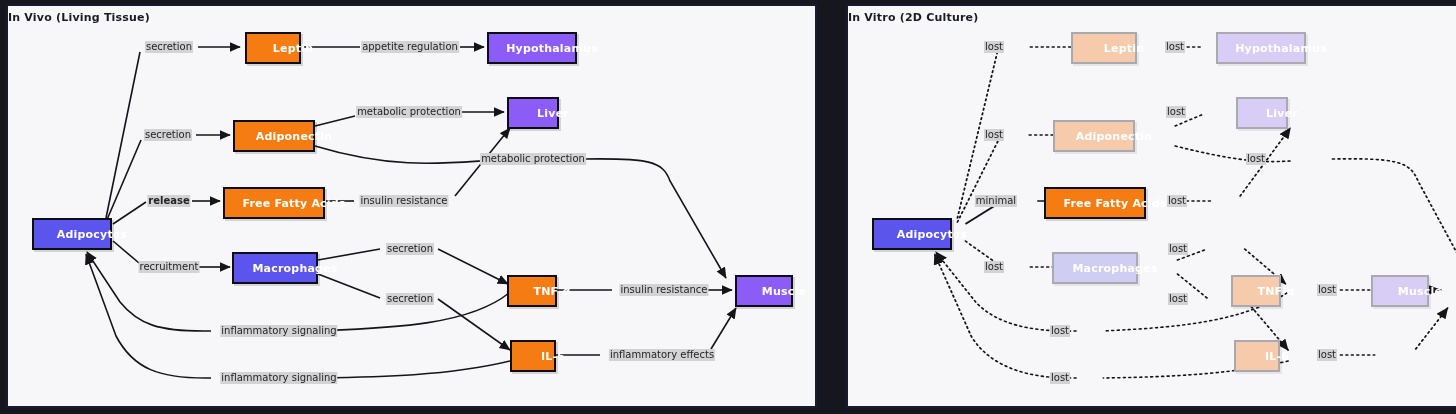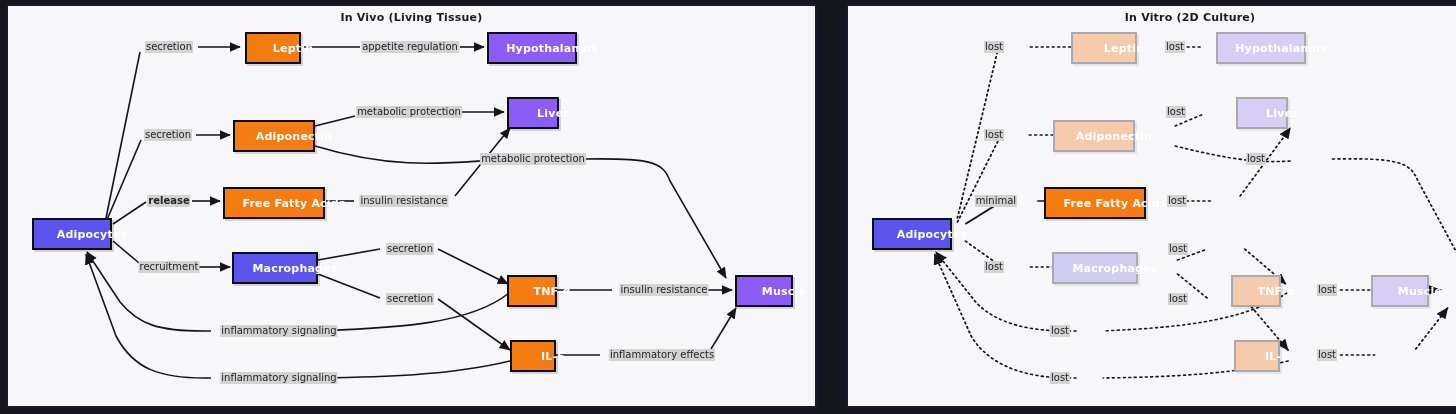--- a/index.html
+++ b/index.html
@@ -1,21 +1,21 @@
 <!DOCTYPE html>
 <html><head>
 <meta charset="utf-8">
 <style>
   html,body{margin:0;padding:0;background:#000;}
   body{width:1456px;height:414px;font-family:"DejaVu Sans","Liberation Sans",sans-serif;}
   #root{position:relative;width:1456px;height:414px;background:#16161e;overflow:hidden;}
   .panel{position:absolute;top:4px;height:404px;background:#f7f7fa;border:2px solid #1a1a2e;box-sizing:border-box;}
   #panel-invivo{left:6px;width:811px;}
   #panel-invitro{left:846px;width:688px;}
-  .panel-title{position:absolute;top:5px;left:0;width:100%;text-align:center;font-size:11px;font-weight:bold;color:#1b1b22;letter-spacing:.2px;}
+  .panel-title{position:absolute;top:5px;left:0;width:100%;text-align:left;font-size:11px;font-weight:bold;color:#1b1b22;letter-spacing:.2px;}
   svg.edges{position:absolute;left:0;top:0;width:100%;height:100%;overflow:visible;}
   .node{position:absolute;box-sizing:border-box;display:flex;align-items:center;justify-content:center;
         font-size:11px;font-weight:bold;color:#fff;letter-spacing:.2px;white-space:nowrap;padding-left:40px;}
   .n-orange{background:#f57c12;border:2px solid #0d0d14;box-shadow:2px 2px 0 rgba(0,0,0,.14);}
   .n-purple{background:#8b5cf6;border:2px solid #0d0d14;box-shadow:2px 2px 0 rgba(0,0,0,.14);}
   .n-blue{background:#5b55ee;border:2px solid #0d0d14;box-shadow:2px 2px 0 rgba(0,0,0,.14);}
   .n-orange-fade{background:#f6cbab;border:2px solid #a9a9b2;box-shadow:2px 2px 0 rgba(0,0,0,.07);color:#ffffff;}
   .n-purple-fade{background:#d8cdf5;border:2px solid #a9a9b2;box-shadow:2px 2px 0 rgba(0,0,0,.07);color:#ffffff;}
   .n-blue-fade{background:#cfcdf2;border:2px solid #a9a9b2;box-shadow:2px 2px 0 rgba(0,0,0,.07);color:#ffffff;}
   .n-blue-solid{background:#5b55ee;border:2px solid #0d0d14;box-shadow:2px 2px 0 rgba(0,0,0,.14);}

